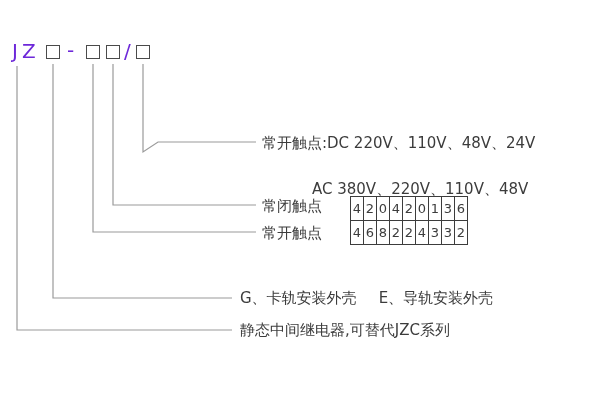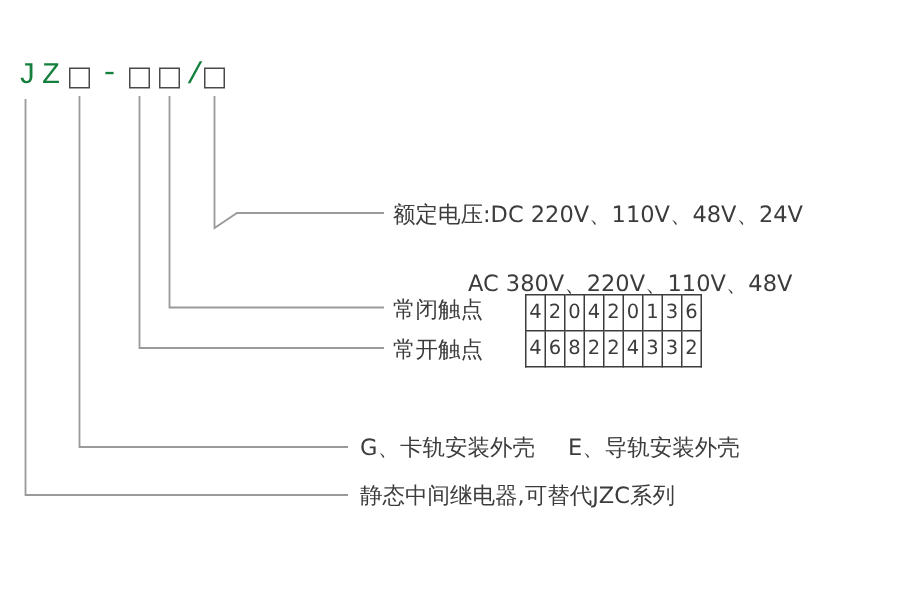--- a/index.html
+++ b/index.html
@@ -19,23 +19,22 @@
   }
   .lines polyline {
     fill: none;
     stroke: #9a9a9a;
     stroke-width: 1.2;
   }
   .mtext {
     position: absolute;
     font-size: 20px;
     letter-spacing: 4px;
-    color: #15803d;
+    color: #6d28d9;
     line-height: 1;
-    font-family: Liberation Mono, monospace;
   }
   .mbox {
     position: absolute;
     width: 14px; height: 14px;
     border: 1.6px solid #4a4a4a;
     background: #ffffff;
     box-sizing: border-box;
   }
   .lbl {
     position: absolute;
@@ -74,21 +73,21 @@
   </svg>
 
   <span class="mtext" style="left:12px; top:41px;">JZ</span>
   <span class="mbox" style="left:46px; top:45px;"></span>
   <span class="mtext" style="left:67px; top:40px;">-</span>
   <span class="mbox" style="left:86px; top:45px;"></span>
   <span class="mbox" style="left:106px; top:45px;"></span>
   <span class="mtext" style="left:124px; top:41px;">/</span>
   <span class="mbox" style="left:136px; top:45px;"></span>
 
-  <div class="lbl" style="left:262px; top:134px;">额定电压:DC 220V、110V、48V、24V</div>
+  <div class="lbl" style="left:262px; top:134px;">常开触点:DC 220V、110V、48V、24V</div>
   <div class="lbl" style="left:312px; top:180px;">AC 380V、220V、110V、48V</div>
   <div class="lbl" style="left:262px; top:224px;">常开触点</div>
   <div class="lbl" style="left:262px; top:197px;">常闭触点</div>
 
   <div class="lbl" style="left:240px; top:321px;">静态中间继电器,可替代JZC系列</div>
 
   <div class="lbl" style="left:240px; top:289px;">
     <span>G、卡轨安装外壳</span><span class="housing-gap"></span><span>E、导轨安装外壳</span>
   </div>
 

